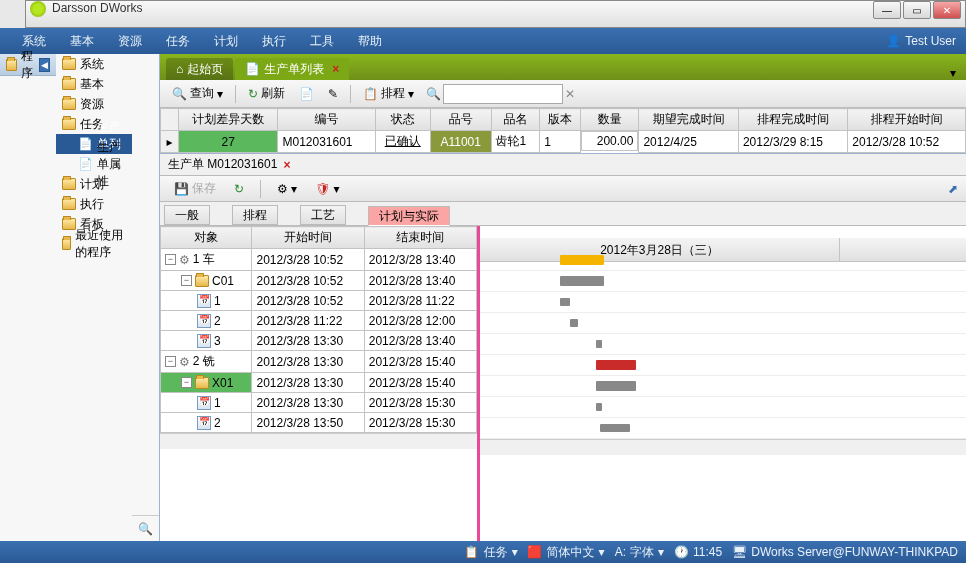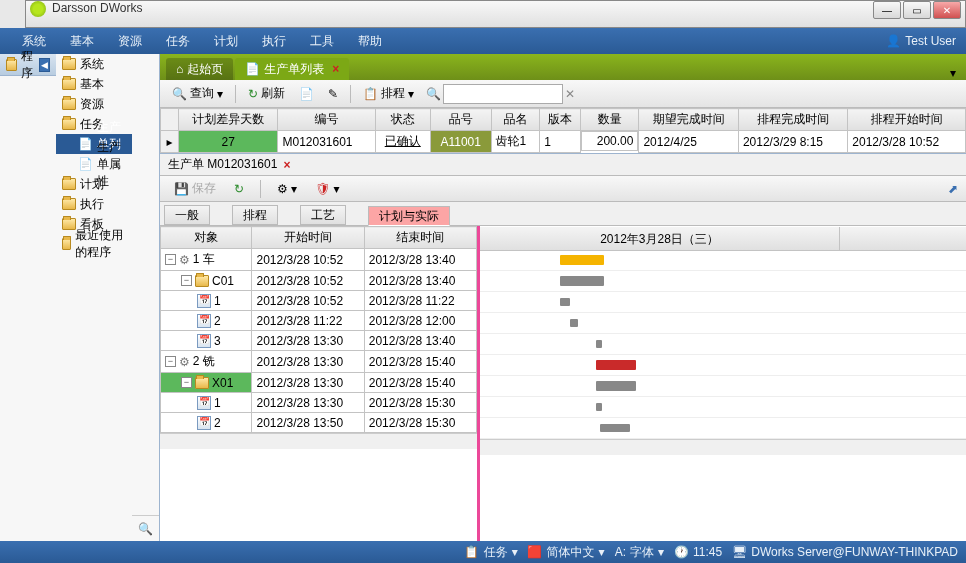--- a/index.html
+++ b/index.html
@@ -81,21 +81,21 @@
 
 .dl-table { border-collapse: collapse; width: 100%; }
 .dl-table th, .dl-table td { border: 1px solid #c3c3c3; padding: 2px 4px; height: 20px; font-size: 12px; white-space: nowrap; }
 .dl-table th { background: linear-gradient(#f4f4f4,#e0e0e0); font-weight: normal; position: sticky; top: 0; }
 .dl-obj { display: flex; align-items: center; gap: 3px; }
 .dl-sel { background: #5cb85c; }
 
 .tree-toggle { display:inline-flex; width:11px; height:11px; border:1px solid #888; align-items:center; justify-content:center; font-size:9px; line-height:9px; background:#fff; color:#555; }
 
 
-.gantt-hdr { height: 24px; border-bottom: 1px solid #c3c3c3; display: flex; background: linear-gradient(#f4f4f4,#e0e0e0); position: sticky; top: 1px; }
+.gantt-hdr { height: 24px; border-bottom: 1px solid #c3c3c3; display: flex; background: linear-gradient(#f4f4f4,#e0e0e0); position: sticky; top: 12px; }
 .gantt-hdr .dcol { border-right: 1px solid #c3c3c3; text-align: center; padding-top: 4px; }
 .gantt-row { height: 21px; border-bottom: 1px solid #eee; position: relative; }
 .gbar { position: absolute; height: 10px; top: 5px; border-radius: 1px; }
 .gbar.yellow { background: #f5b400; }
 .gbar.gray { background: #888; }
 .gbar.small { height: 8px; top: 6px; }
 .gbar.red { background: #c92a2a; }
 .scroll-x { height: 16px; background: #f0f0f0; border-top:1px solid #ccc; }
 
 

